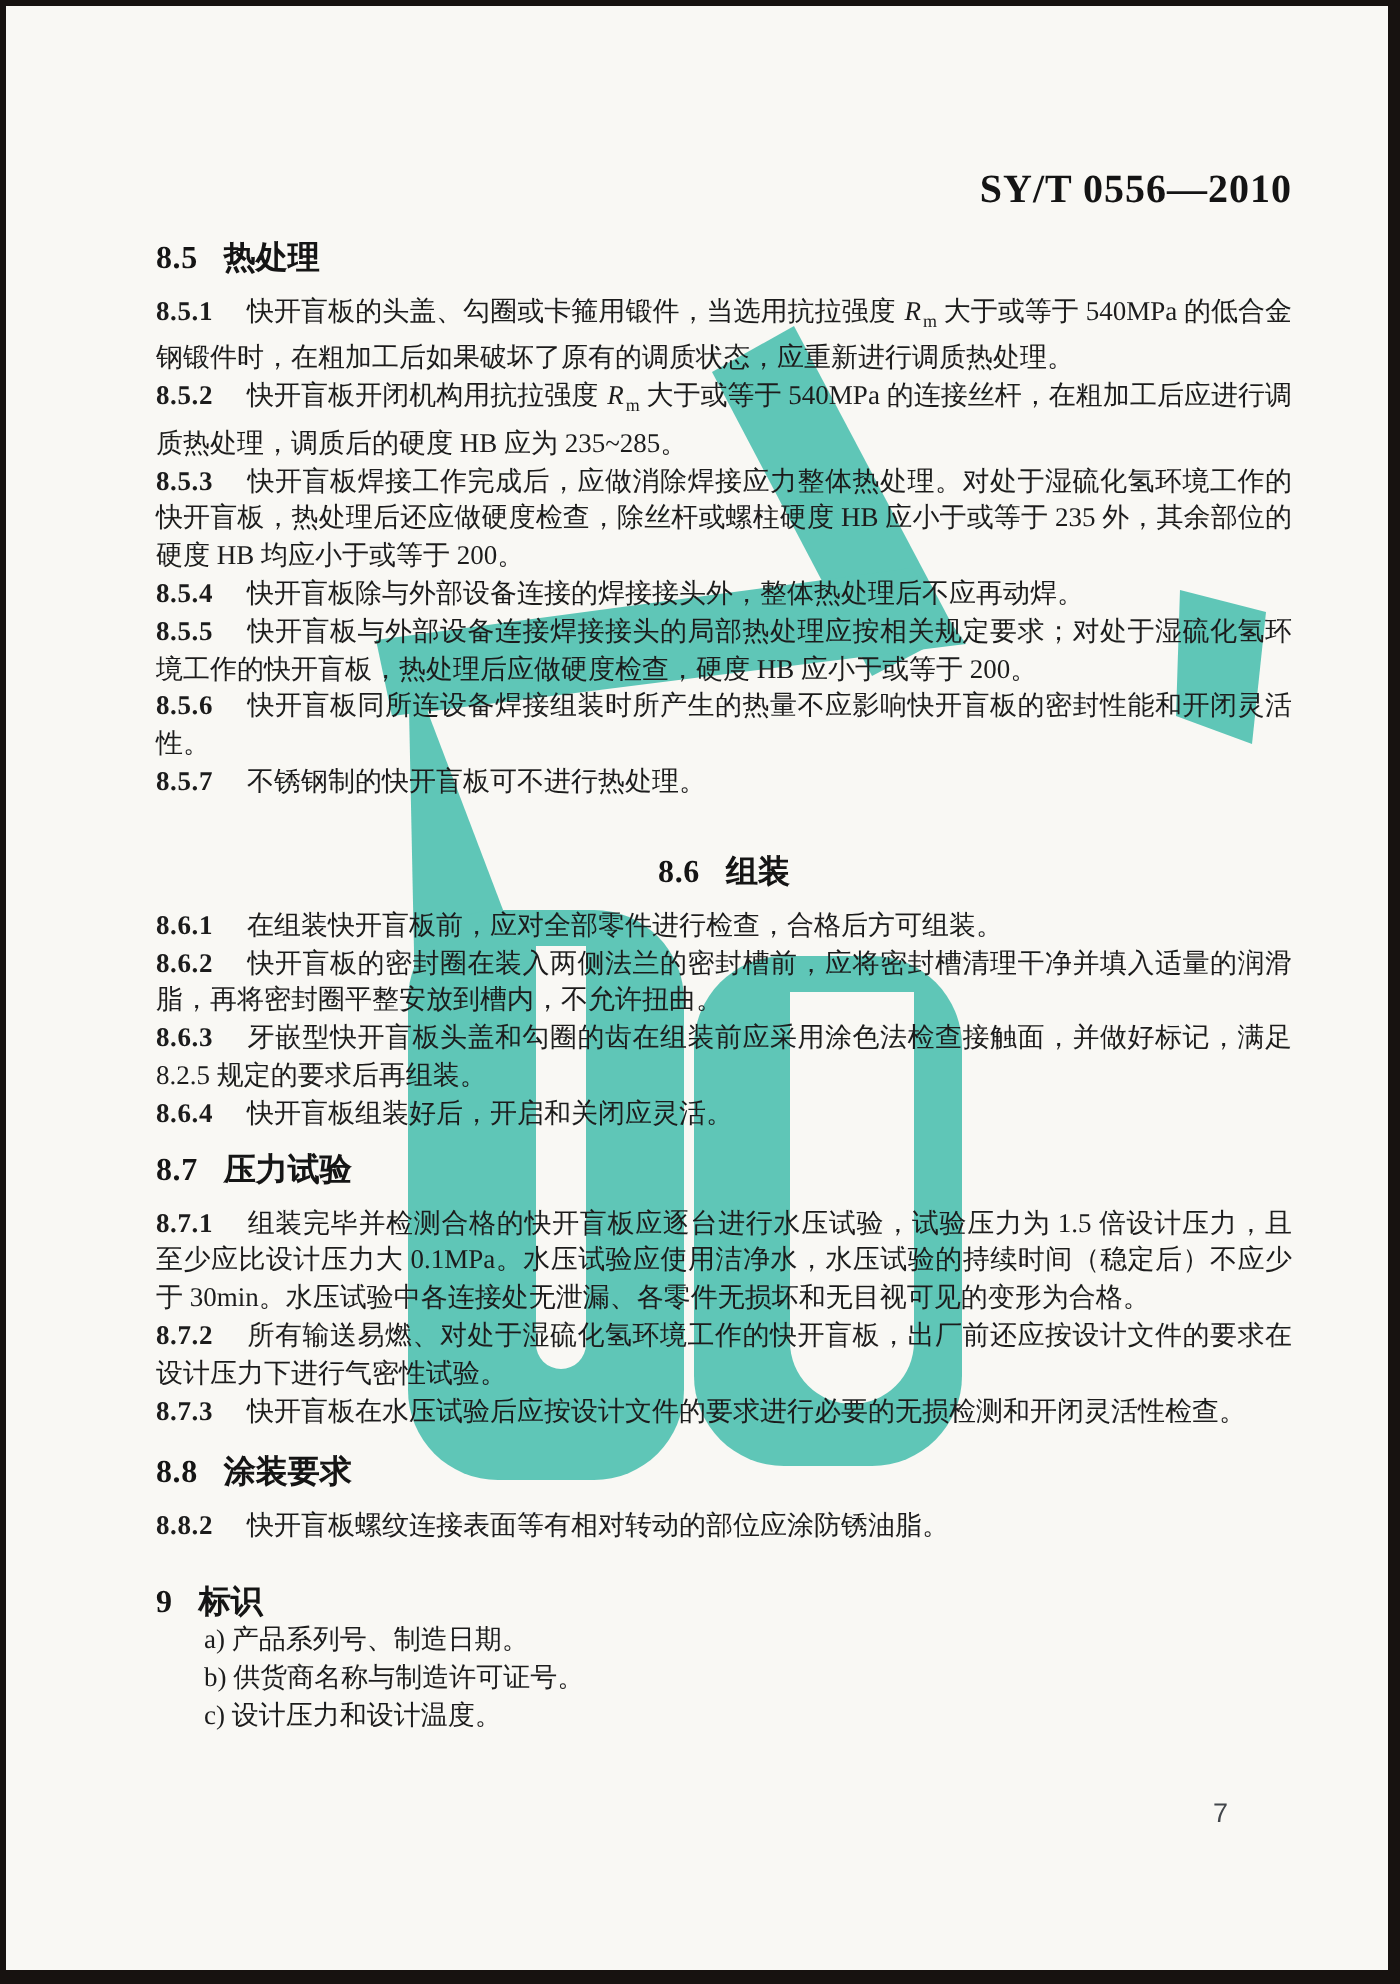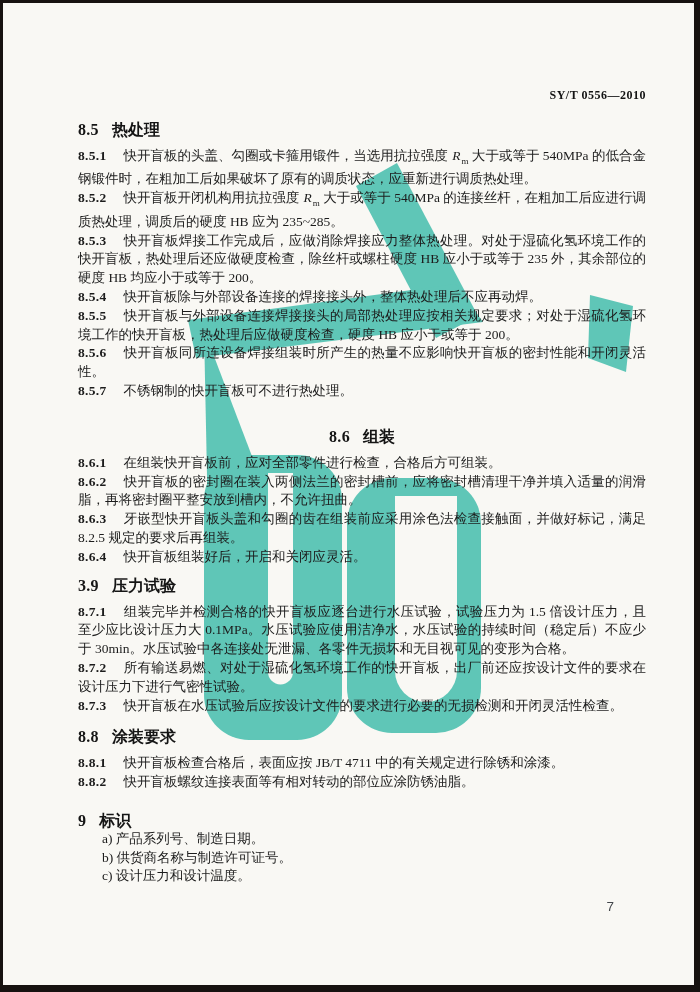--- a/index.html
+++ b/index.html
@@ -18,21 +18,21 @@
   .content{
     position:absolute;left:0;top:0;width:700px;height:982px;
     box-sizing:border-box;
     padding:84px 57px 0 75px;
     z-index:1;
     color:#1c1c1c;
   }
   .std{
     text-align:right;
     font-weight:bold;
-    font-size:12px;
+    font-size:20px;
     line-height:17px;
     letter-spacing:.5px;
     color:#141414;
   }
   .sec{
     font-weight:bold;
     font-size:16px;
     line-height:19px;
     margin:16px 0 8px 0;
     color:#151515;
@@ -95,29 +95,28 @@
     <p class="clause"><span class="cnum">8.5.6</span><span>快开盲板同所连设备焊接组装时所产生的热量不应影响快开盲板的密封性能和开闭灵活性。</span></p>
     <p class="clause"><span class="cnum">8.5.7</span><span>不锈钢制的快开盲板可不进行热处理。</span></p>
 
     <p class="sec" style="margin-top:26px;text-align:center;"><span class="cnum">8.6</span><span>组装</span></p>
 
     <p class="clause"><span class="cnum">8.6.1</span><span>在组装快开盲板前，应对全部零件进行检查，合格后方可组装。</span></p>
     <p class="clause"><span class="cnum">8.6.2</span><span>快开盲板的密封圈在装入两侧法兰的密封槽前，应将密封槽清理干净并填入适量的润滑脂，再将密封圈平整安放到槽内，不允许扭曲。</span></p>
     <p class="clause"><span class="cnum">8.6.3</span><span>牙嵌型快开盲板头盖和勾圈的齿在组装前应采用涂色法检查接触面，并做好标记，满足 8.2.5 规定的要求后再组装。</span></p>
     <p class="clause"><span class="cnum">8.6.4</span><span>快开盲板组装好后，开启和关闭应灵活。</span></p>
 
-    <p class="sec" style="margin-top:9px;"><span class="cnum">3.9</span><span>压力试验</span></p>
+    <p class="sec" style="margin-top:9px;"><span class="cnum">8.7</span><span>压力试验</span></p>
 
     <p class="clause"><span class="cnum">8.7.1</span><span>组装完毕并检测合格的快开盲板应逐台进行水压试验，试验压力为 1.5 倍设计压力，且至少应比设计压力大 0.1MPa。水压试验应使用洁净水，水压试验的持续时间（稳定后）不应少于 30min。水压试验中各连接处无泄漏、各零件无损坏和无目视可见的变形为合格。</span></p>
     <p class="clause"><span class="cnum">8.7.2</span><span>所有输送易燃、对处于湿硫化氢环境工作的快开盲板，出厂前还应按设计文件的要求在设计压力下进行气密性试验。</span></p>
     <p class="clause"><span class="cnum">8.7.3</span><span>快开盲板在水压试验后应按设计文件的要求进行必要的无损检测和开闭灵活性检查。</span></p>
 
     <p class="sec" style="margin-top:12px;"><span class="cnum">8.8</span><span>涂装要求</span></p>
 
-    <p class="clause"><span class="cnum">8.8.1</span><span>快开盲板检查合格后，表面应按 JB/T 4711 中的有关规定进行除锈和涂漆。</span></p>
     <p class="clause"><span class="cnum">8.8.2</span><span>快开盲板螺纹连接表面等有相对转动的部位应涂防锈油脂。</span></p>
 
     <p class="sec" style="margin-top:19px;margin-bottom:0;"><span class="cnum">9</span><span>标识</span></p>
 
     <p class="clause abc">a) 产品系列号、制造日期。</p>
     <p class="clause abc">b) 供货商名称与制造许可证号。</p>
     <p class="clause abc">c) 设计压力和设计温度。</p>
 
   </div>
 

